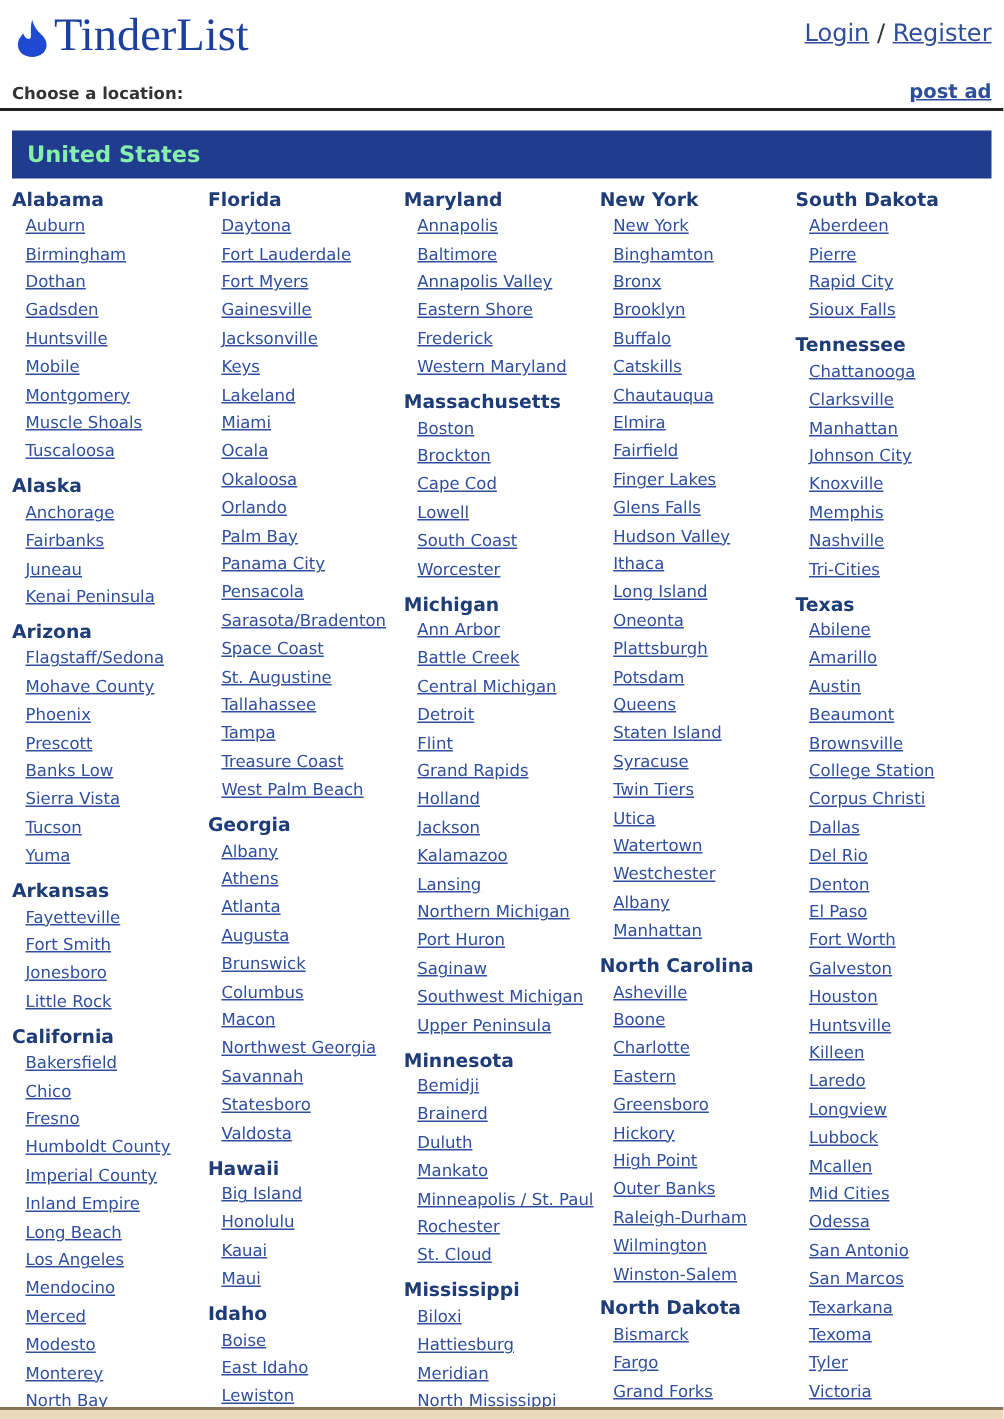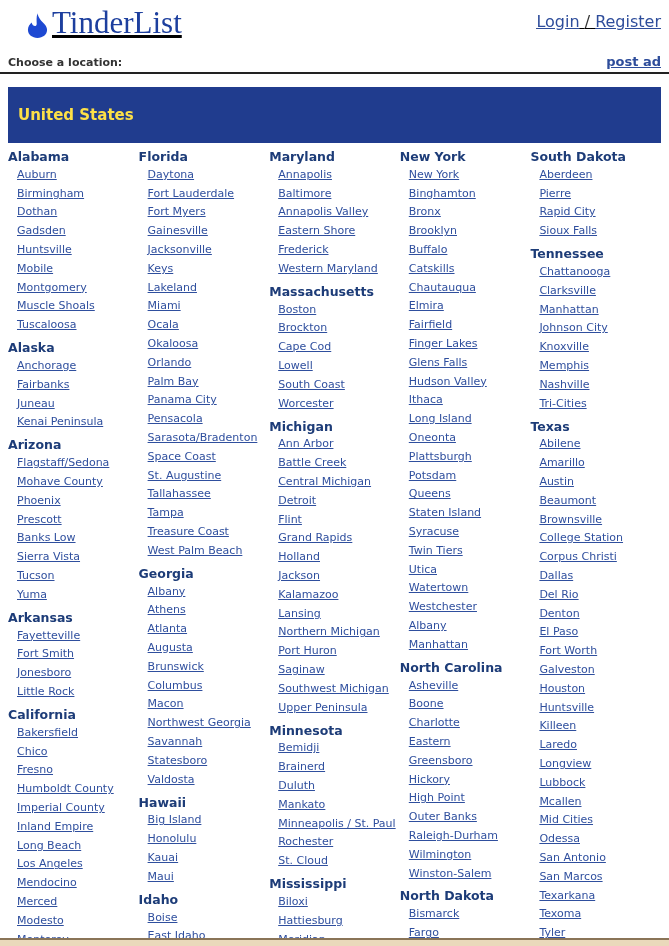--- a/index.html
+++ b/index.html
@@ -2,39 +2,39 @@
 <html><head>
 <meta charset="utf-8">
 <style>
   html,body{margin:0;padding:0;}
   body{
     width:669px;height:946px;overflow:hidden;position:relative;
     background:#ffffff;
     font-family:"DejaVu Sans","Liberation Sans",sans-serif;
   }
   
-  .top-row{display:flex;justify-content:space-between;align-items:flex-start;padding:6px 8px 0 24px;text-decoration:underline;}
+  .top-row{display:flex;justify-content:space-between;align-items:flex-start;padding:6px 8px 0 8px;}
   .logo{display:flex;align-items:center;gap:1px;cursor:pointer;text-decoration:none;}
   .logo-flame{width:27px;height:30px;margin-top:3px;}
   .logo-text{
     font-family:"Liberation Serif","DejaVu Serif",serif;
     font-size:31px;line-height:34px;color:#1d3f9e;
   }
   .auth{font-size:16px;color:#333;margin-top:6px;white-space:nowrap;}
   .auth a{color:#2e4d9b;text-decoration:underline;cursor:pointer;}
   .auth .sep{color:#333;text-decoration:none;}
   
   .loc-row{display:flex;justify-content:space-between;align-items:flex-end;padding:0 8px;margin-top:14px;margin-bottom:3px;}
   .choose-label{font-size:11px;font-weight:bold;color:#333;}
   .post-ad{font-size:13px;font-weight:bold;color:#2e4d9b;text-decoration:underline;cursor:pointer;}
   .rule{height:0;border-top:2px solid #222;margin:0;}
   
   .country-bar{
-    margin:13px 8px 0 8px;background:#203c8e;color:#fde047;
-    font-weight:bold;font-size:15px;line-height:16px;padding:20px 10px;
+    margin:13px 8px 0 8px;background:#203c8e;color:#86efac;
+    font-weight:bold;font-size:15px;line-height:16px;padding:8px 10px;
   }
   
   .columns{display:flex;padding:0 8px;}
   .column{width:20%;box-sizing:border-box;padding-right:4px;}
   .state{color:#1d3c78;font-weight:bold;font-size:12.5px;line-height:16px;margin-top:6px;}
   .city-row{height:18.8px;display:flex;align-items:center;padding-left:9px;}
   .city{color:#2f4f9e;font-size:11px;text-decoration:underline;cursor:pointer;white-space:nowrap;}
   
   .bottom-strip{
     position:absolute;left:0;right:0;bottom:0;height:6px;

